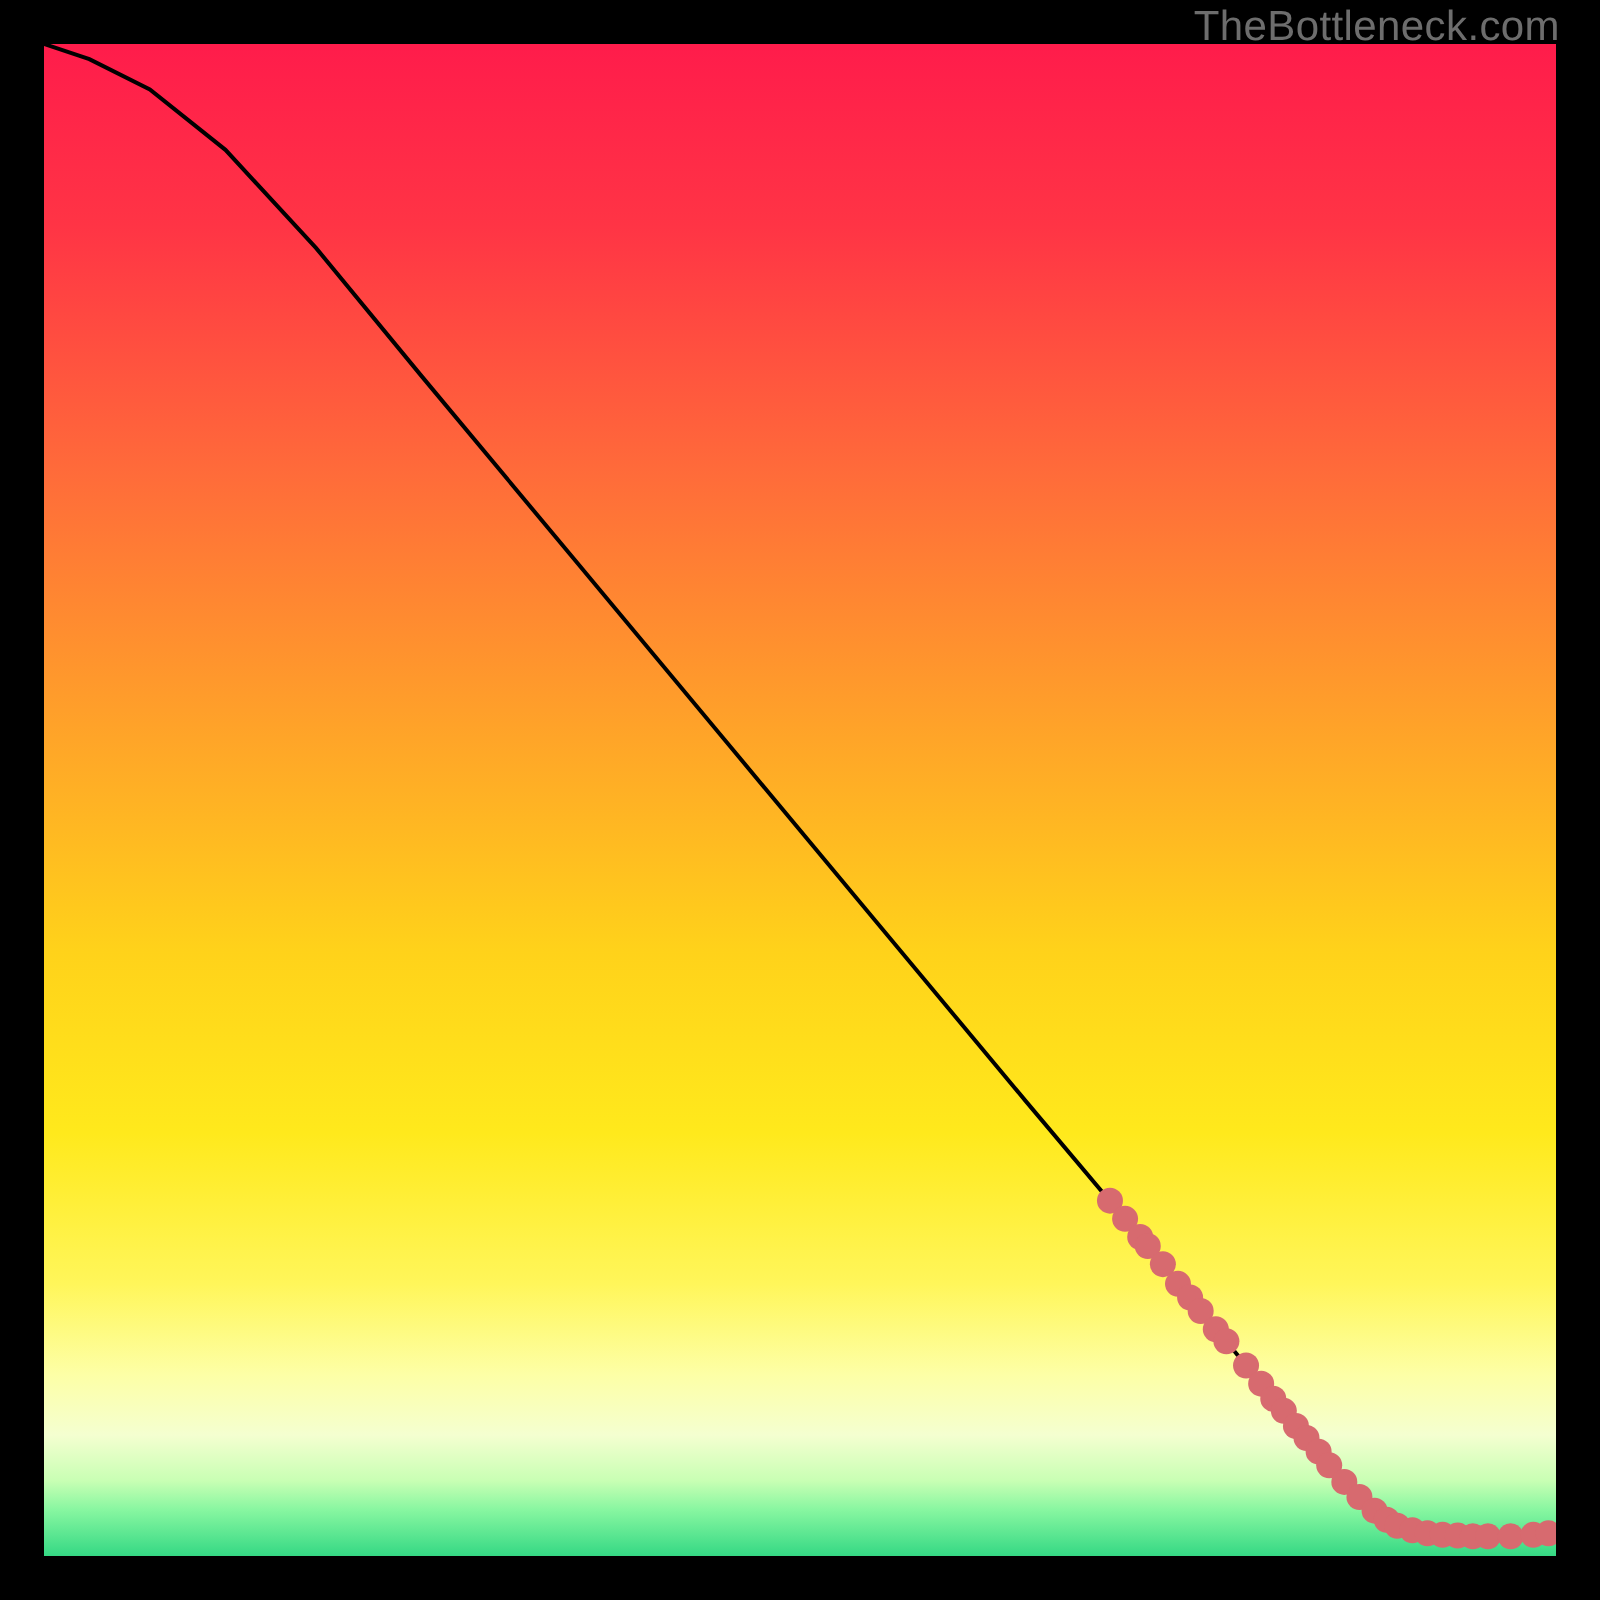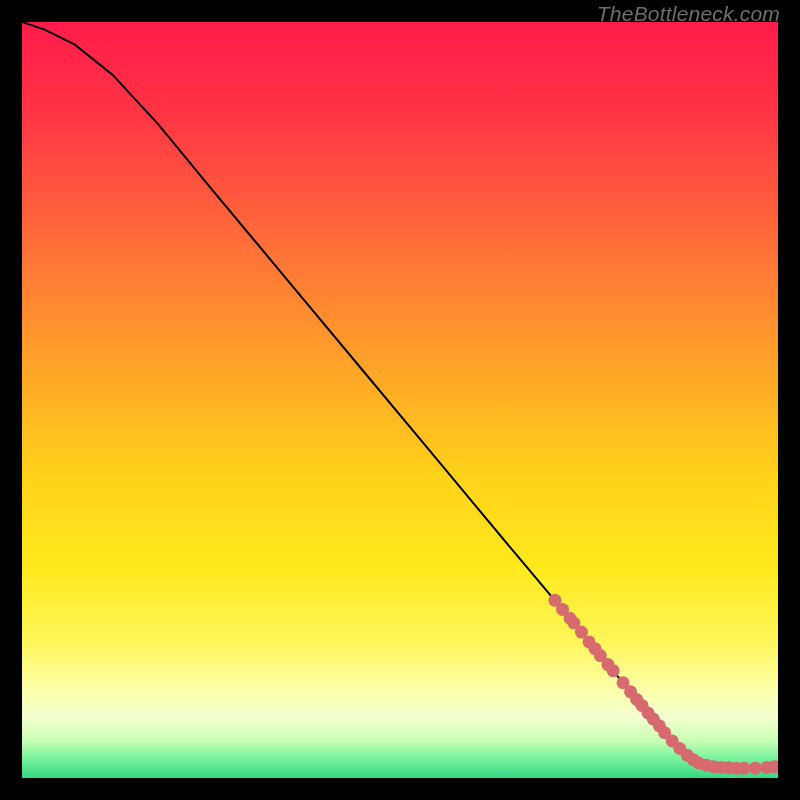--- a/index.html
+++ b/index.html
@@ -28,21 +28,20 @@
     overflow: hidden;
   }
   .attribution {
     position: absolute;
     top: 2px;
     right: 20px;
     color: #6d6d6d;
     font-size: 21px;
     font-weight: 400;
     letter-spacing: 0.2px;
-    font-style: italic;
   }
   svg {
     display: block;
   }
 </style>
 </head>
 <body>
 
 <div class="frame">
   <div class="plot">

